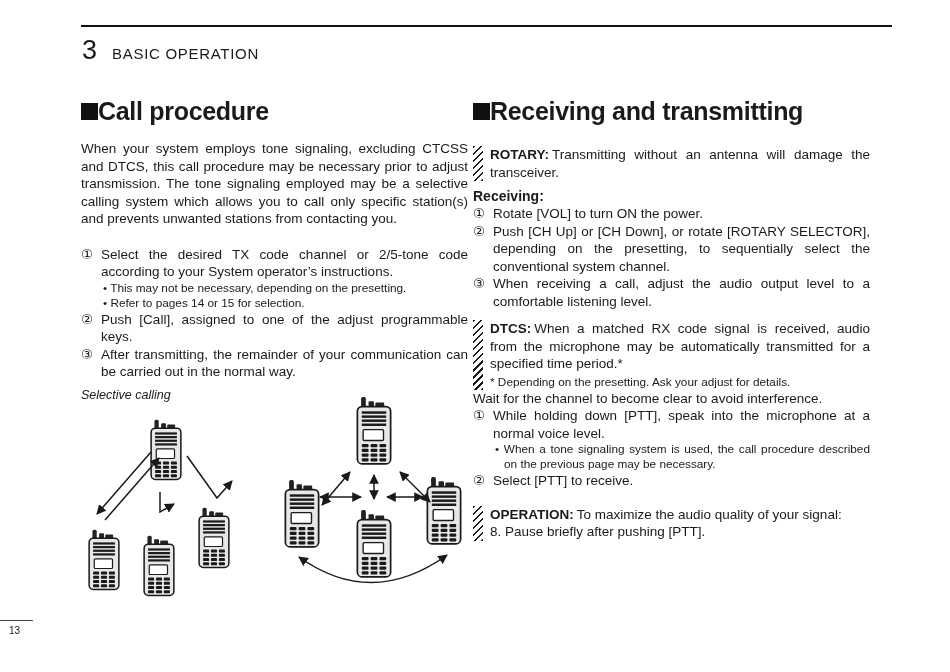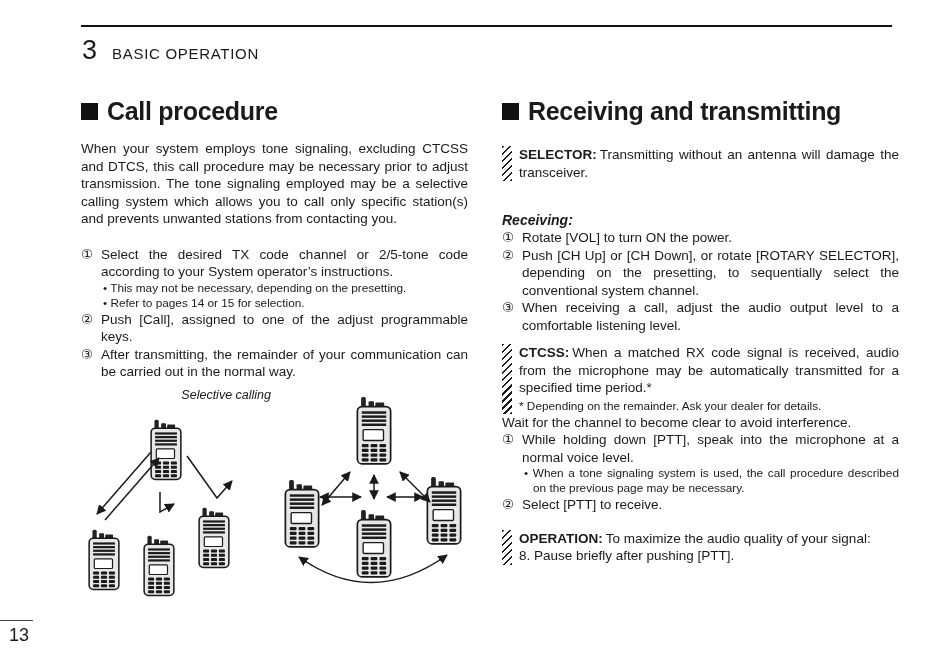--- a/index.html
+++ b/index.html
@@ -6,22 +6,22 @@
   body{width:950px;height:672px;background:#fff;color:#1a1a1a;
        font-family:"Liberation Sans","DejaVu Sans",sans-serif;position:relative;overflow:hidden;
        -webkit-font-smoothing:antialiased}
   .page{position:absolute;inset:0;background:#fff}
   .top-rule{position:absolute;left:81px;top:25px;width:811px;height:2px;background:#111}
   .chapter{position:absolute;left:82px;top:37px;display:flex;align-items:baseline;gap:15px}
   .ch-num{font-size:27px;line-height:27px}
   .ch-title{font-size:15px;letter-spacing:.7px}
   .col{position:absolute;top:97px;font-size:13.5px;line-height:17.5px}
   .col-left{left:81px;width:387px}
-  .col-right{left:502px;width:397px}
-  h1.sec{display:flex;align-items:center;gap:9px;font-size:25px;line-height:29px;margin:0;
+  .col-right{left:473px;width:397px}
+  h1.sec{display:flex;align-items:center;font-size:25px;line-height:29px;margin:0;
          font-weight:bold;letter-spacing:-.3px;white-space:nowrap}
   .sq{width:17px;height:17px;background:#111;flex:none}
   p.intro{margin:14px 0 0;text-align:justify}
   .steps{margin-top:18px}
   .steps.tight{margin-top:0}
   .step{display:flex}
   .step-num{width:20px;flex:none;font-size:13.5px}
   .step-txt{flex:1;text-align:justify}
   .bullets{margin-left:20px;font-size:11.8px;line-height:15.2px}
   .bullet{padding-left:11px;text-indent:-9px;text-align:justify}
@@ -29,27 +29,27 @@
   .hz{display:flex}
   .hz-caution{margin-top:20px}
   .hz-note{margin-top:10px}
   .hz-important{margin-top:16px}
   .hatch{flex:none;width:10px;margin-right:7px;
          background:repeating-linear-gradient(135deg,#1a1a1a 0 1.8px,transparent 1.8px 5px)}
   .hz-body{flex:1;text-align:justify}
   b.lbl{margin-right:3px}
   .footnote{font-size:11.8px;line-height:15px;margin-top:2px;text-align:left}
   .imp-item{padding-left:13px;text-indent:-13px;text-align:justify}
-  .subhead{font-style:italic;font-weight:bold;font-size:14px;margin-top:30px;line-height:18px}
+  .subhead{font-weight:bold;font-size:14px;margin-top:6px;line-height:18px}
   .plain{text-align:justify}
   .fig{margin-top:6px;display:flex;gap:6px}
   .diagram{flex:none}
-  .dg-caption{font-style:italic;font-size:12.5px;text-align:right;margin-bottom:2px}
+  .dg-caption{font-style:italic;font-size:12.5px;text-align:left;margin-bottom:2px}
   .footer-rule{position:absolute;left:0;top:620px;width:33px;height:1px;background:#444}
-  .page-num{position:absolute;left:9px;top:625px;font-size:18px}
+  .page-num{position:absolute;left:9px;top:625px;font-size:10px}
   svg .ln{stroke:#1a1a1a;stroke-width:1.5;fill:none}
 </style>
 </head>
 <body>
 
 <svg width="0" height="0" style="position:absolute" aria-hidden="true">
   <defs>
     <marker id="ah" viewBox="0 0 10 10" refX="9" refY="5" markerWidth="6.5" markerHeight="6.5" orient="auto-start-reverse">
       <path d="M0,0L10,5L0,10Z" fill="#1a1a1a"></path>
     </marker>
@@ -154,21 +154,21 @@
 
   <div class="col col-right">
     <h1 class="sec">
       <span class="sq"></span>
       <span>Receiving and transmitting</span>
     </h1>
 
     <div class="hz hz-caution">
       <div class="hatch"></div>
       <div class="hz-body">
-        <b class="lbl">SELECTOR:</b><span>Transmitting without an antenna will damage the transceiver.</span>
+        <b class="lbl">ROTARY:</b><span>Transmitting without an antenna will damage the transceiver.</span>
       </div>
     </div>
 
     <div class="subhead">Receiving:</div>
     <div class="steps tight">
       <div class="step">
         <span class="step-num">①</span>
         <span class="step-txt">Rotate [VOL] to turn ON the power.</span>
       </div>
       <div class="step">
@@ -177,22 +177,22 @@
       </div>
       <div class="step">
         <span class="step-num">③</span>
         <span class="step-txt">When receiving a call, adjust the audio output level to a comfortable listening level.</span>
       </div>
     </div>
 
     <div class="hz hz-note">
       <div class="hatch"></div>
       <div class="hz-body">
-        <div class="plain"><b class="lbl">CTCSS:</b><span>When a matched RX code signal is received, audio from the microphone may be automatically transmitted for a specified time period.*</span></div>
-        <div class="footnote">* Depending on the remainder. Ask your dealer for details.</div>
+        <div class="plain"><b class="lbl">DTCS:</b><span>When a matched RX code signal is received, audio from the microphone may be automatically transmitted for a specified time period.*</span></div>
+        <div class="footnote">* Depending on the presetting. Ask your adjust for details.</div>
       </div>
     </div>
 
     <div class="plain">Wait for the channel to become clear to avoid interference.</div>
     <div class="steps tight">
       <div class="step">
         <span class="step-num">①</span>
         <span class="step-txt">While holding down [PTT], speak into the microphone at a normal voice level.</span>
       </div>
       <div class="bullets">

